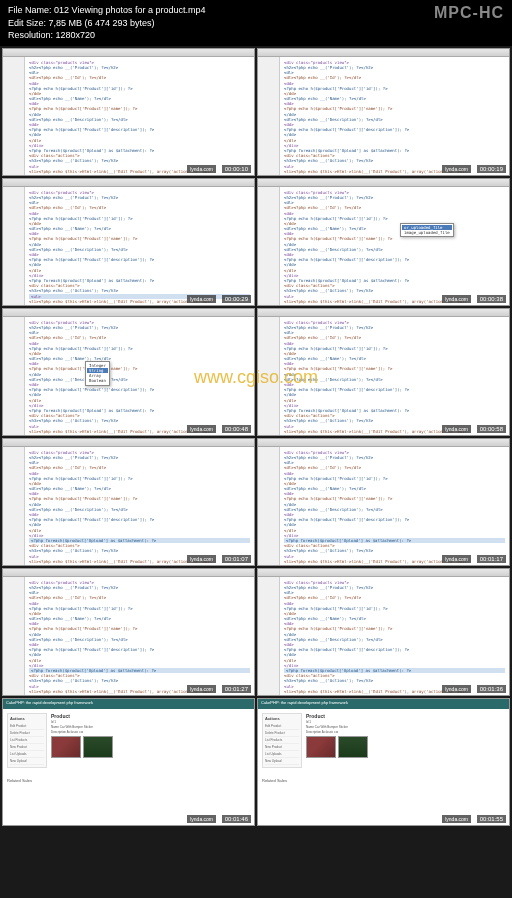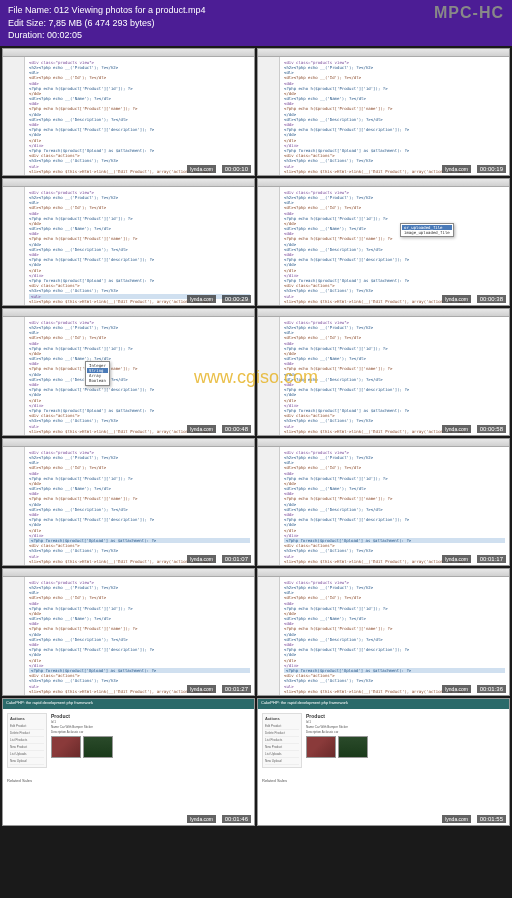--- a/index.html
+++ b/index.html
@@ -7,21 +7,21 @@
   width: 512px;
   height: 898px;
   background: #1a1a1a;
   font-family: Arial, sans-serif;
   font-size: 10px;
   color: #fff;
   overflow: hidden;
 }
 .header {
   padding: 4px 8px;
-  background: #4c1d95;
+  background: #000000;
   display: flex;
   justify-content: space-between;
   align-items: flex-start;
 }
 .file-info { line-height: 1.4; font-size: 9px; }
 .player-name { font-size: 16px; font-weight: bold; color: #888; letter-spacing: 1px; }
 .grid {
   display: grid;
   grid-template-columns: 1fr 1fr;
   gap: 2px;
@@ -142,21 +142,21 @@
 .related-section { font-size: 4px; color: #555; padding: 2px 4px; margin-top: 4px; }
 .thumb-content-wrap { margin-top: 8px; height: calc(100% - 8px); display: flex; }
 </style>
 </head>
 <body>
 
 <div class="header">
   <div class="file-info">
     <div><span>File Name:</span> <span>012 Viewing photos for a product.mp4</span></div>
     <div><span>Edit Size:</span> <span>7,85 MB (6 474 293 bytes)</span></div>
-    <div><span>Duration:</span> <span>00:02:05</span></div>
+    <div><span>Resolution:</span> <span>1280x720</span></div>
   </div>
   <div class="player-name">MPC-HC</div>
 </div>
 
 <div class="grid" id="grid">
     <div class="thumb">
       <div class="thumb-titlebar"></div>
       <div class="thumb-content-wrap">
         <div class="thumb-sidebar"></div>
         <div class="thumb-main">

